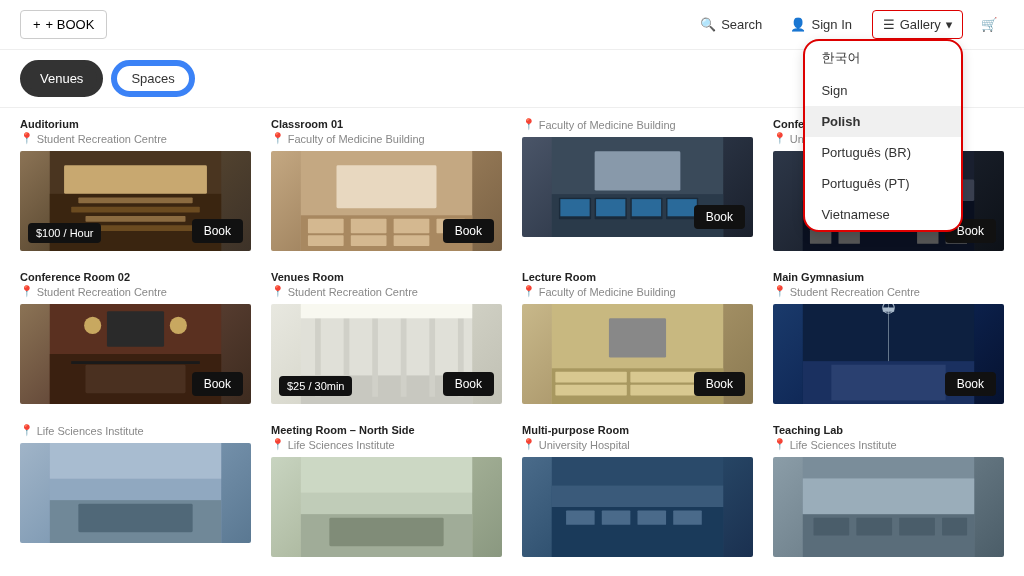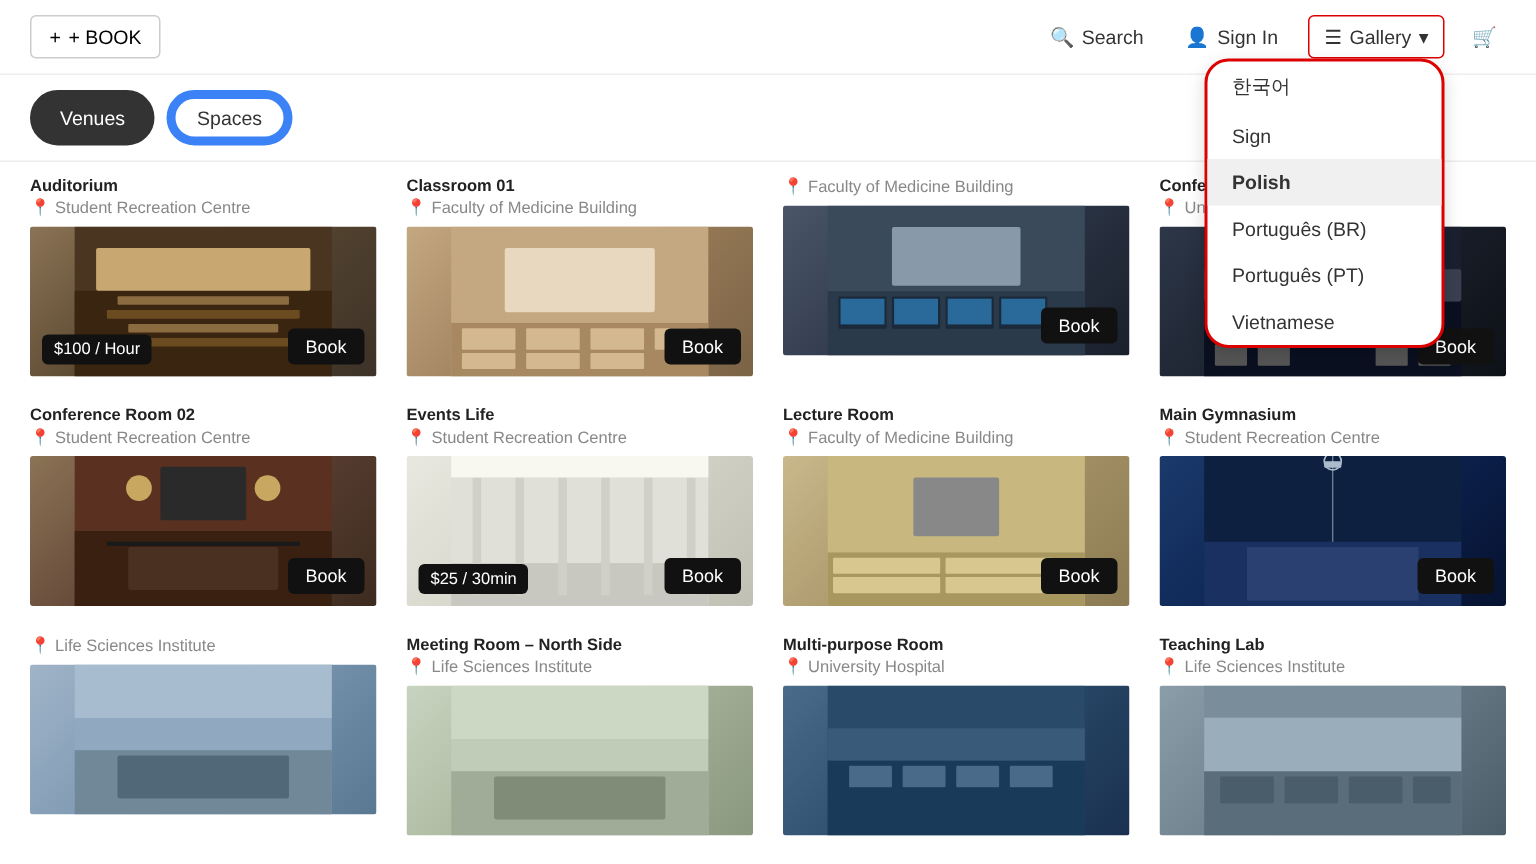--- a/index.html
+++ b/index.html
@@ -307,21 +307,21 @@
             <circle fill="#c8a860" cx="60" cy="30" r="12"></circle>
             <circle fill="#c8a860" cx="180" cy="30" r="12"></circle>
             <rect fill="#2a2a2a" x="80" y="10" width="80" height="50" rx="2"></rect>
           </svg>
         </div>
 
         <div class="book-overlay">Book</div>
       </div>
     </div>
     <div class="venue-card">
-      <div class="venue-name">Events Life</div>
+      <div class="venue-name">Venues Room</div>
       <div class="venue-location">
         <span>📍</span>
         <span>Student Recreation Centre</span>
       </div>
       <div class="venue-img-wrap">
         <div class="venue-img-placeholder img-events-room">
           <svg viewBox="0 0 240 140" class="room-svg">
             <rect fill="#e0e0d8" width="240" height="140"></rect>
             <rect fill="#c8c8c0" x="0" y="100" width="240" height="40"></rect>
             <rect fill="#d0d0c8" x="20" y="20" width="8" height="110"></rect>

